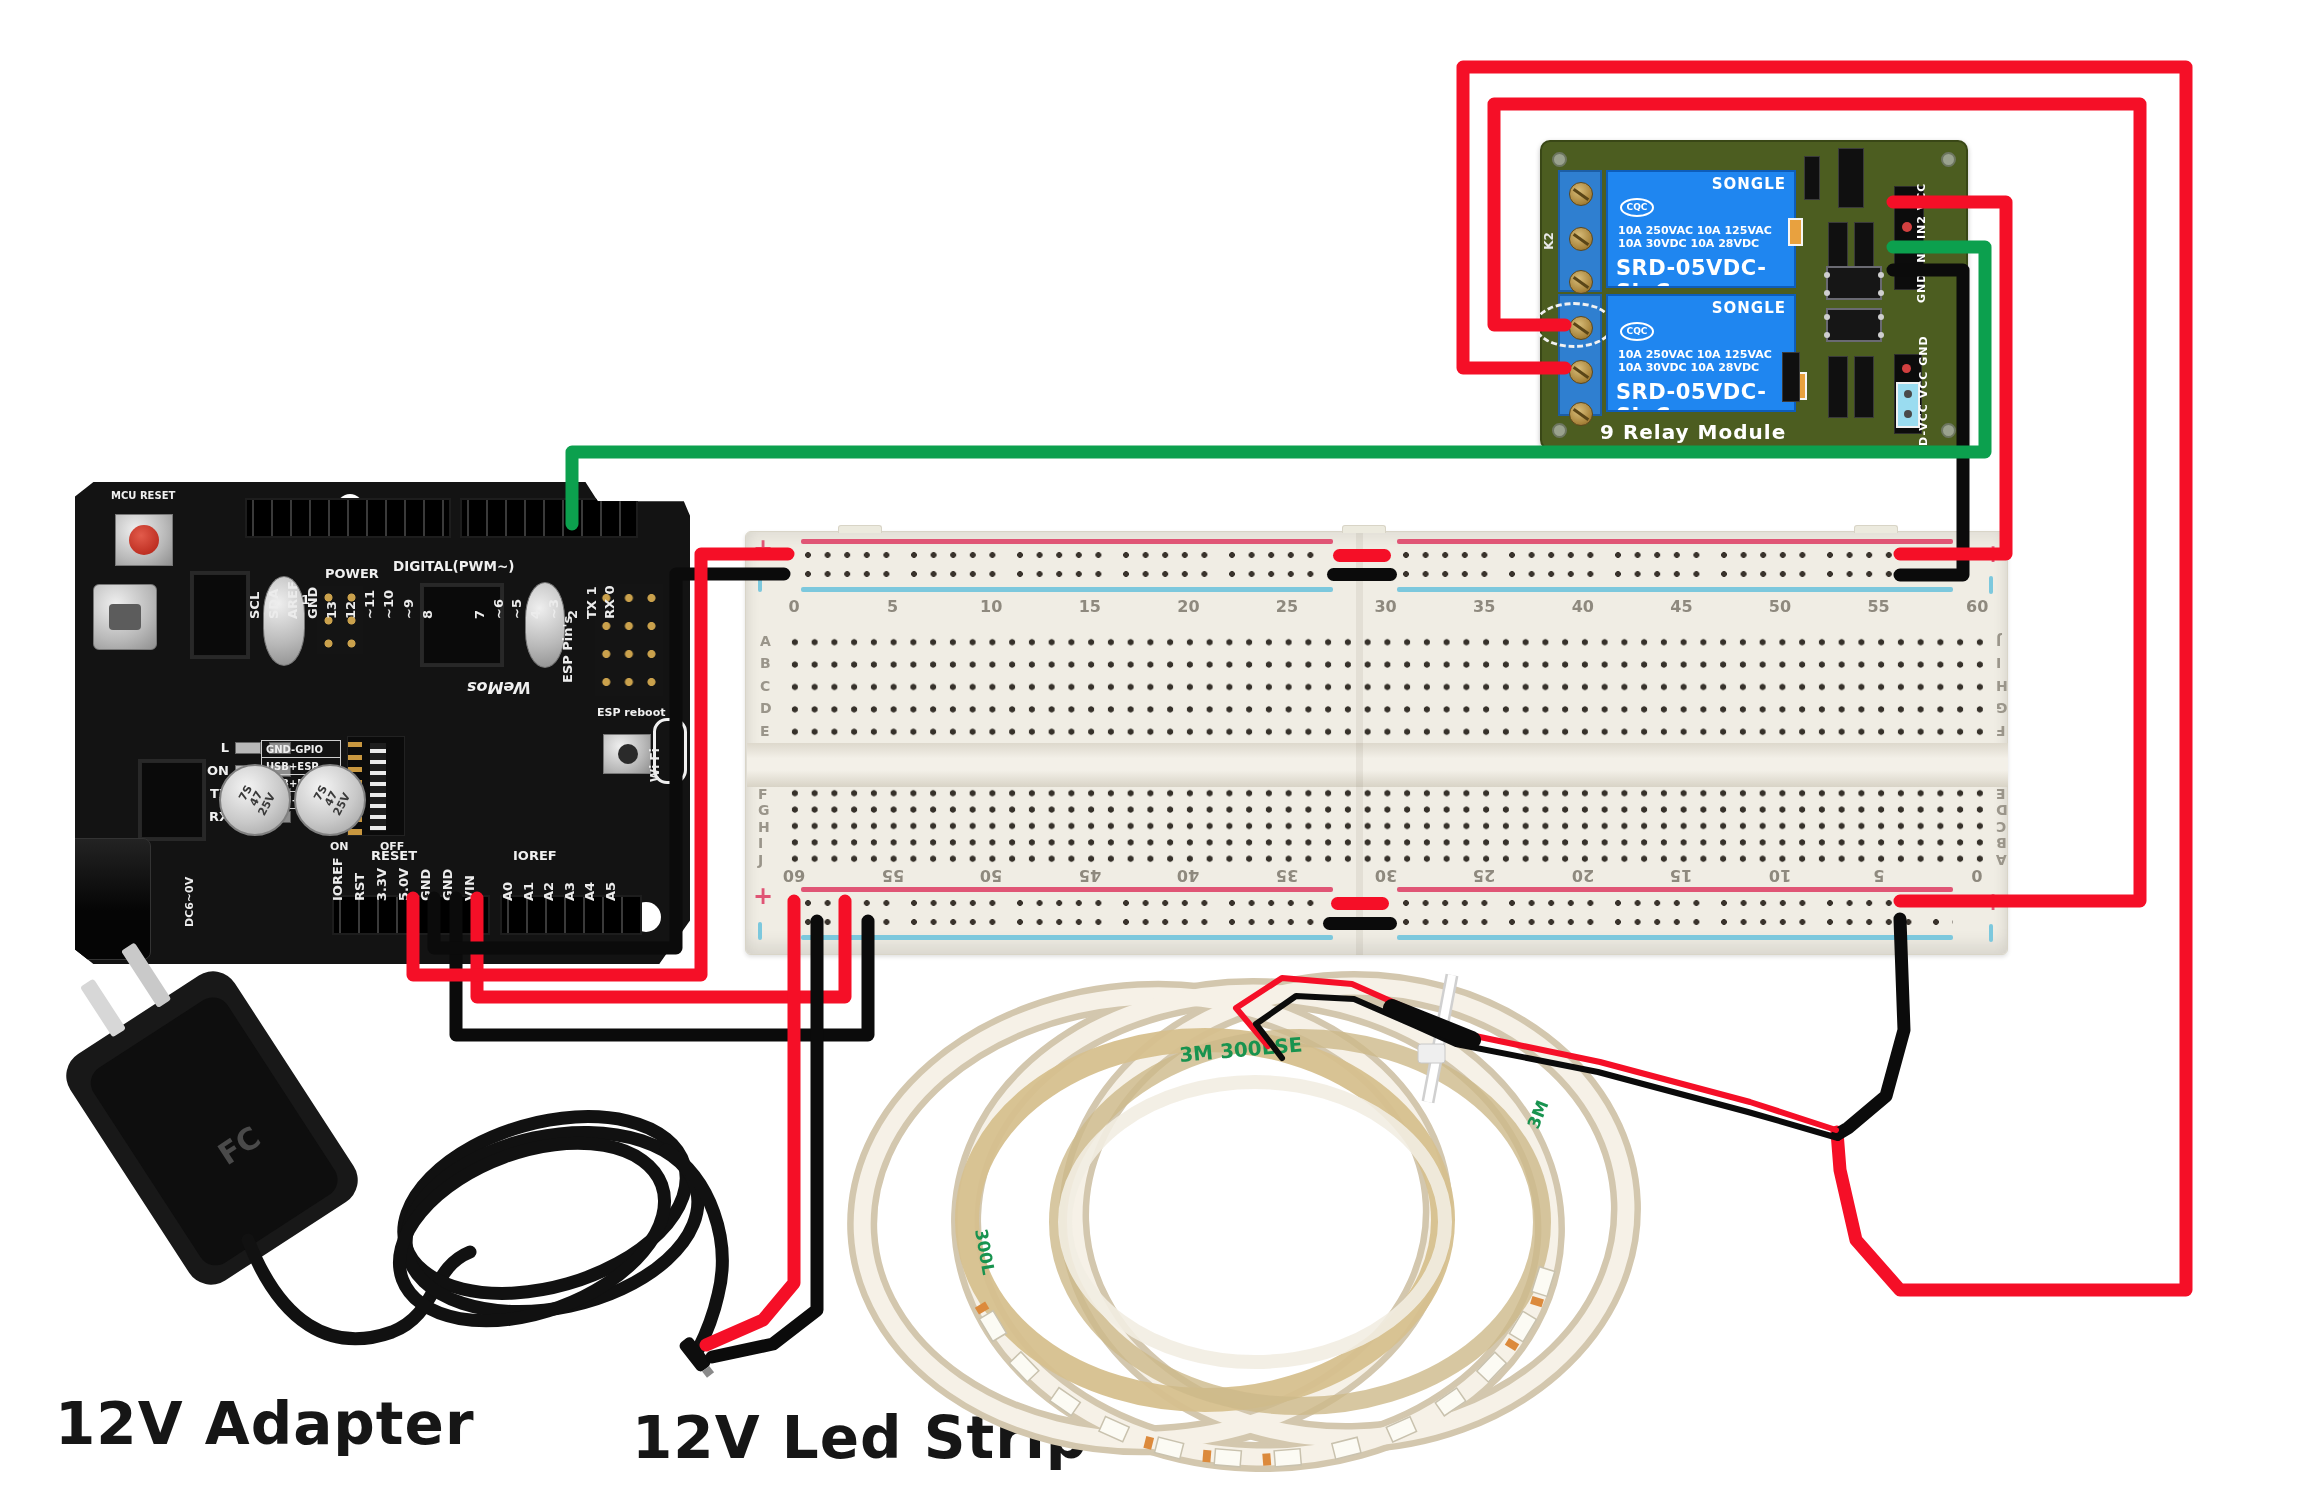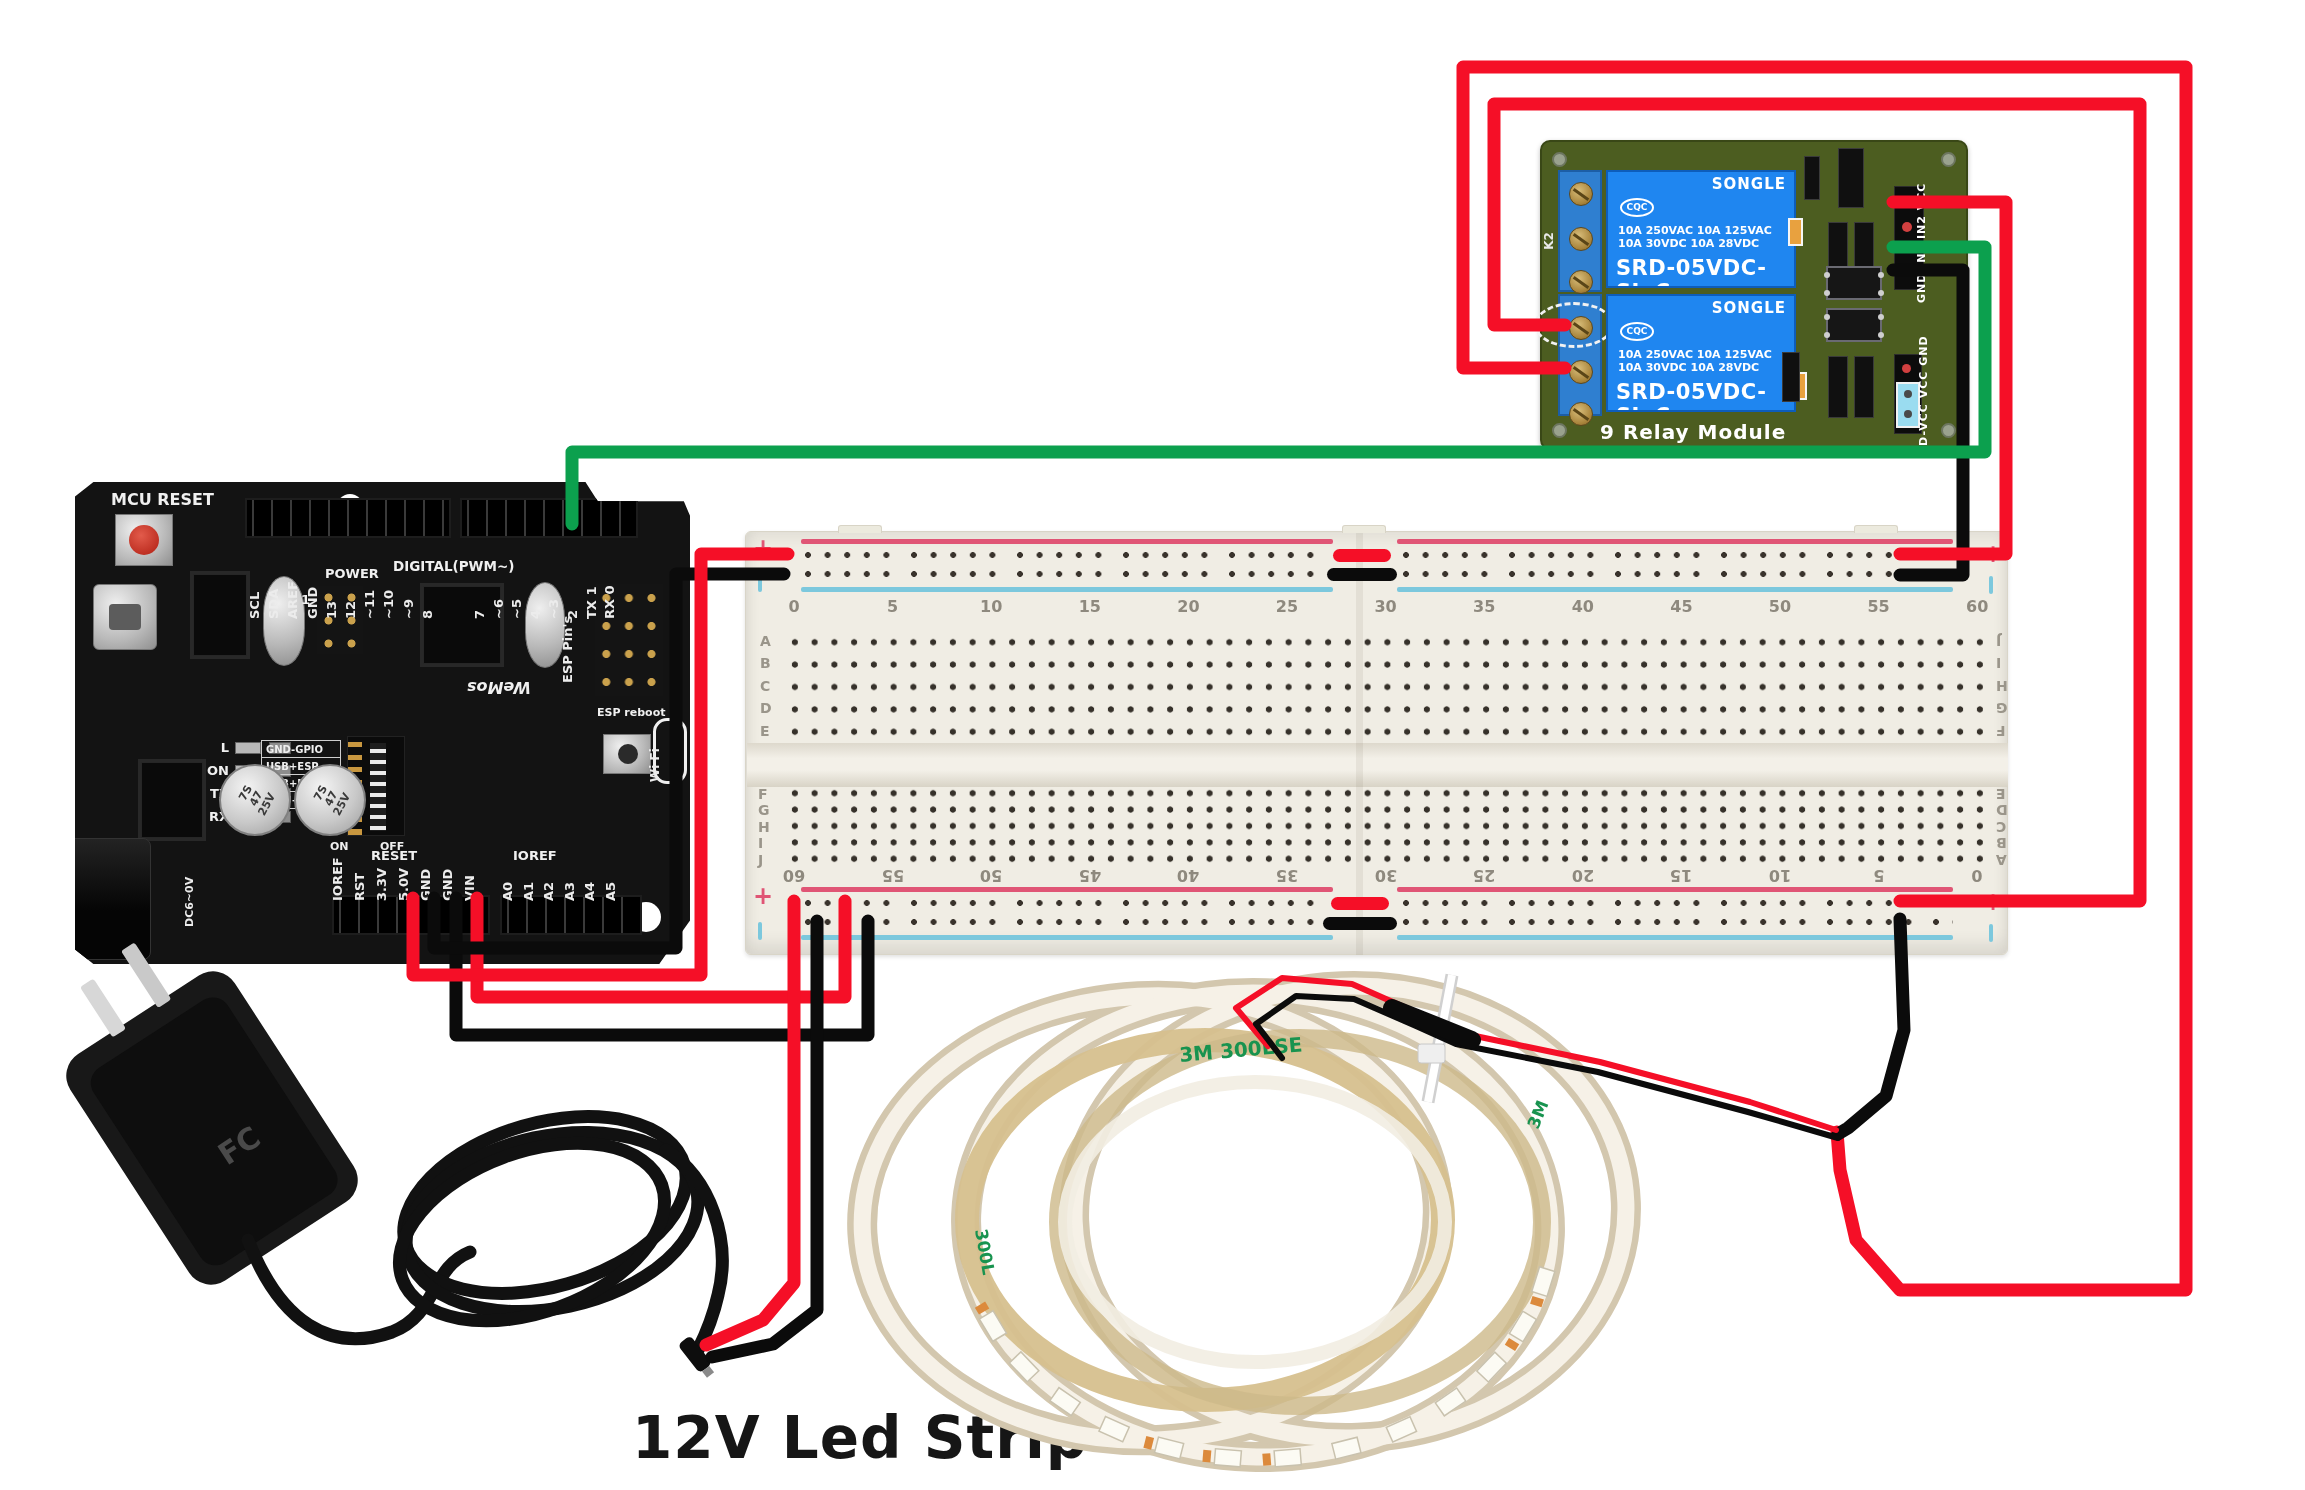--- a/index.html
+++ b/index.html
@@ -190,21 +190,21 @@
 
   <div class="arduino">
     <div class="hole" style="left:262px;top:12px;width:26px;height:26px"></div>
     <div class="hole" style="left:556px;top:420px;width:30px;height:30px"></div>
 
     <div class="pinheader" style="left:170px;top:16px;width:206px;height:40px"></div>
     <div class="pinheader" style="left:385px;top:16px;width:178px;height:40px"></div>
     <div class="pinheader" style="left:257px;top:413px;width:158px;height:40px"></div>
     <div class="pinheader" style="left:425px;top:413px;width:142px;height:40px"></div>
 
-    <div class="wlabel" style="left:36px;top:8px;font-size:16px">MCU RESET</div>
+    <div class="wlabel" style="left:36px;top:8px;font-size:10px">MCU RESET</div>
     <div class="abs silver" style="left:40px;top:32px;width:58px;height:52px"></div>
     <div class="abs" style="left:54px;top:43px;width:30px;height:30px;border-radius:50%;background:radial-gradient(circle at 40% 35%,#e25b4b,#b01e12)"></div>
 
     <div class="abs silver" style="left:18px;top:102px;width:64px;height:66px;border-radius:6px"></div>
     <div class="abs" style="left:34px;top:122px;width:32px;height:26px;background:#5c5c5c;border-radius:4px"></div>
 
     <div class="abs chip" style="left:118px;top:92px;width:54px;height:82px"></div>
     <div class="abs silver oval" style="left:188px;top:94px;width:42px;height:90px"></div>
 
     <div class="wlabel" style="left:250px;top:84px;font-size:13px">POWER</div>
@@ -367,20 +367,21 @@
     <div class="abs" style="left:360px;top:222px;width:9px;height:9px;border-radius:50%;background:#d24040"></div>
     <div class="abs" style="left:354px;top:240px;width:24px;height:46px;background:#9adcf0;border:2px solid #f2f2f2">
       <i style="position:absolute;left:6px;top:6px;width:8px;height:8px;border-radius:50%;background:#4a4a4a"></i>
       <i style="position:absolute;left:6px;top:26px;width:8px;height:8px;border-radius:50%;background:#4a4a4a"></i>
     </div>
     <div class="rvlabel" style="left:388px;top:296px">JD-VCC VCC GND</div>
 
     <div class="relayname">9 Relay Module</div>
   </div>
 
+  <div class="caption" style="left:55px;top:1390px">12V Adapter</div>
   <div class="caption" style="left:632px;top:1404px">12V Led Strip</div>
 
   <svg id="art" width="2305" height="1490" viewBox="0 0 2305 1490">
     <g id="g-adapter">
       <g transform="translate(212,1128) rotate(-33)">
         <rect x="-98" y="-135" width="196" height="270" rx="26" fill="#181818"></rect>
         <rect x="-80" y="-112" width="160" height="232" rx="18" fill="#0e0e0e"></rect>
         <rect x="-34" y="-190" width="16" height="60" rx="3" fill="#d7d7d7"></rect>
         <rect x="20" y="-198" width="16" height="68" rx="3" fill="#c9c9c9"></rect>
         <text x="-8" y="40" fill="#4a4a4a" font-size="30" font-weight="bold">FC</text>

